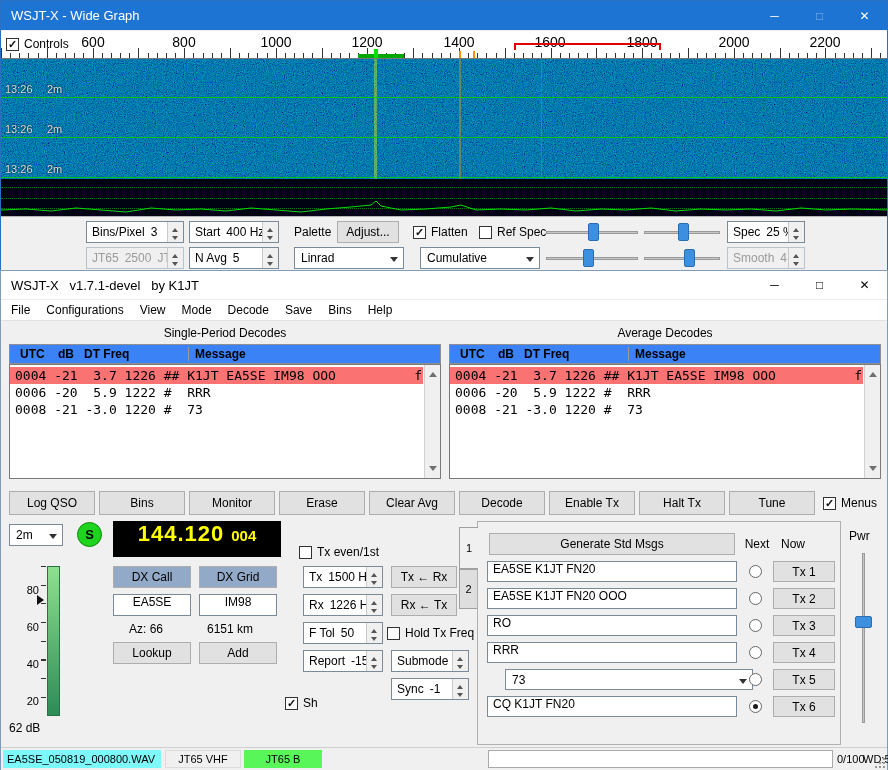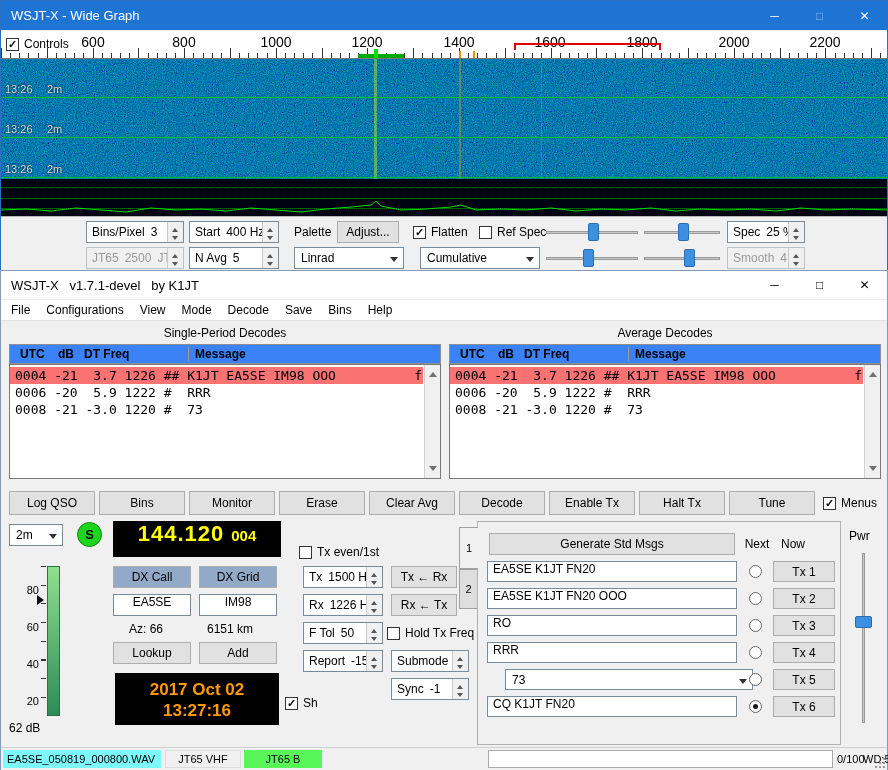--- a/index.html
+++ b/index.html
@@ -375,24 +375,20 @@
     <span>IM98</span>
   </div>
   <span class="plain-label" style="left:128px;top:351px">Az: 66</span>
   <span class="plain-label" style="left:206px;top:351px">6151 km</span>
   <div class="btn small" style="left:112px;top:371px;width:78px">
     <span>Lookup</span>
   </div>
   <div class="btn small" style="left:198px;top:371px;width:78px">
     <span>Add</span>
   </div>
-  <div id="clock">
-    <div style="color: rgb(255, 153, 0);">2017 Oct 02</div>
-    <div style="color: rgb(255, 153, 0);">13:27:16</div>
-  </div>
 
   <div class="cb" style="left:298px;top:274px">
     <span class="box"></span>
     <span>Tx even/1st</span>
   </div>
   <div class="spin" style="left:302px;top:295px;width:80px">
     <span class="lbl">Tx</span>
     <span>1500 Hz</span>
     <span class="arr"><i class="up"></i><i class="dn"></i></span>
   </div>

